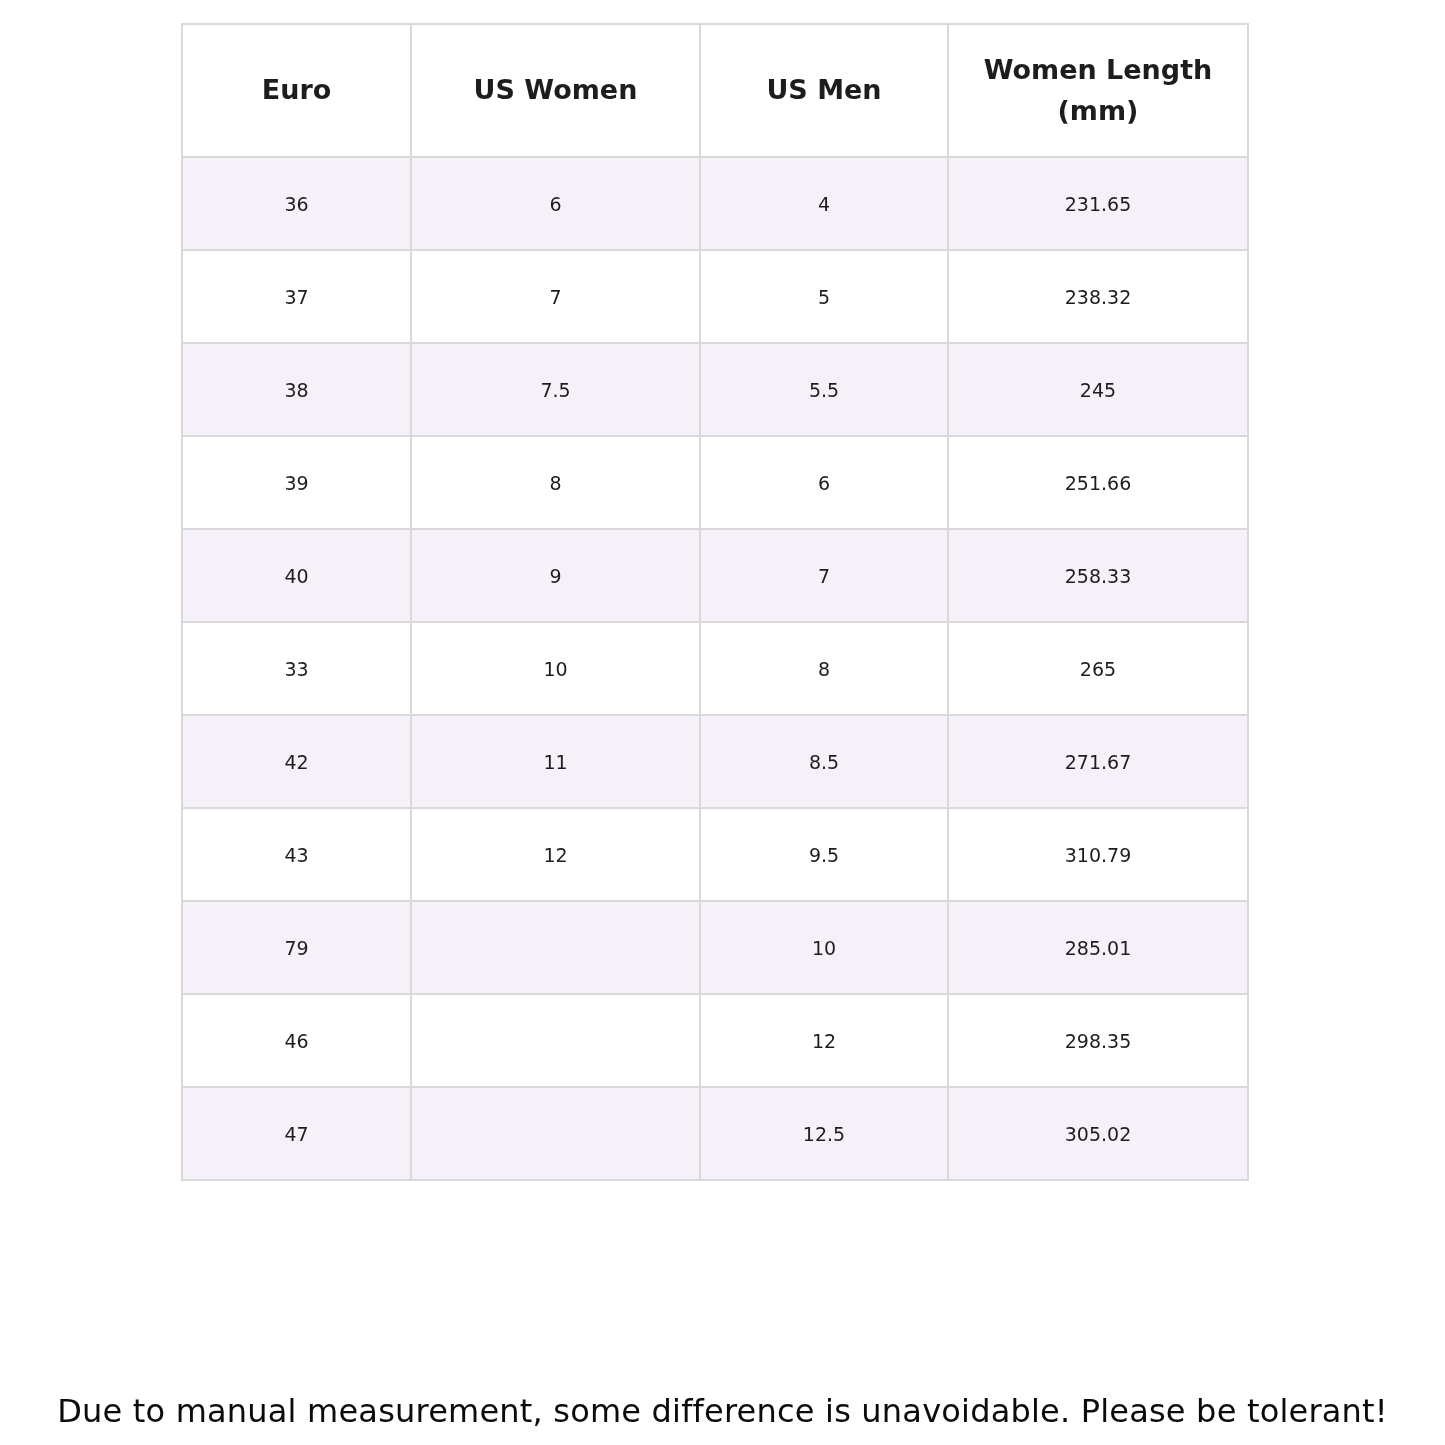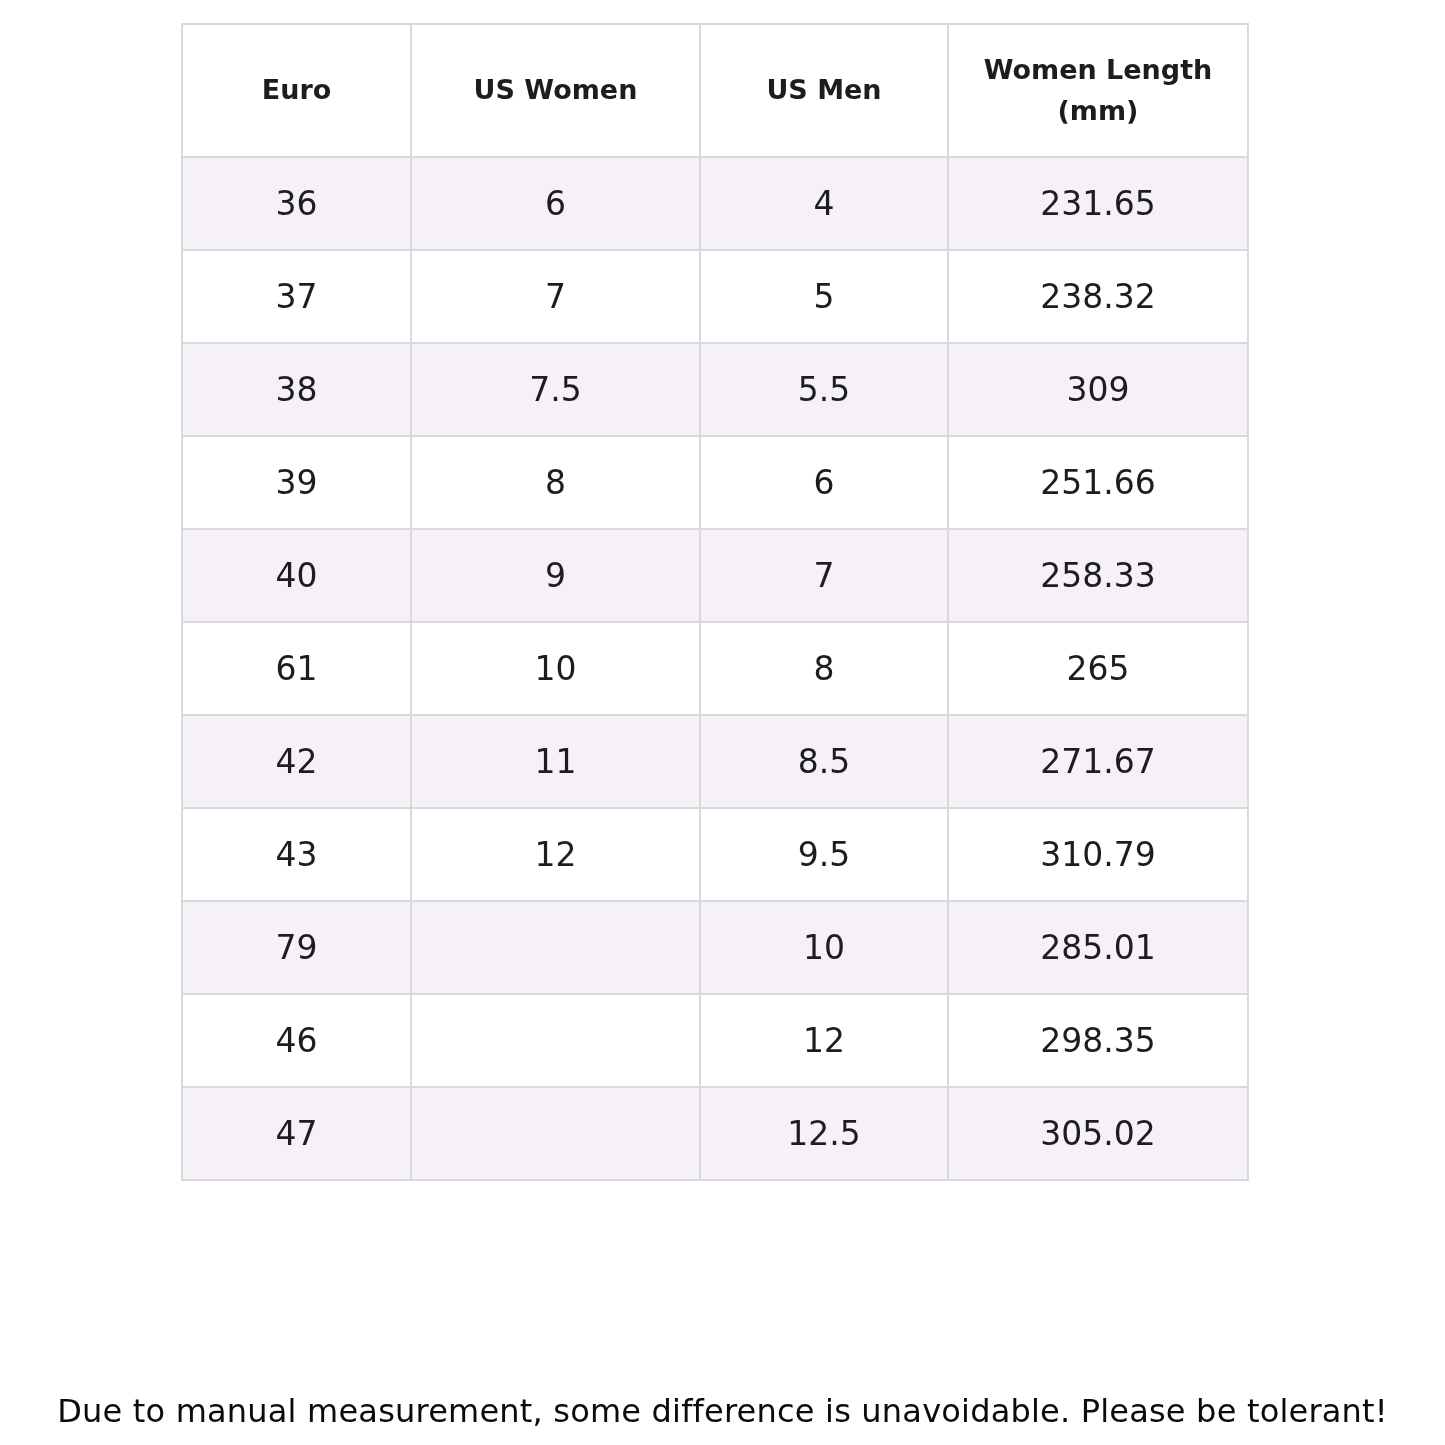--- a/index.html
+++ b/index.html
@@ -30,21 +30,21 @@
   }
   table.size-chart thead th {
     height: 133px;
     font-size: 27px;
     font-weight: 700;
     background: var(--row-base, #ffffff);
     line-height: 1.5;
   }
   table.size-chart tbody td {
     height: 93px;
-    font-size: 33px;
+    font-size: 19px;
     font-weight: 500;
     background: var(--row-base, #ffffff);
   }
   table.size-chart tbody tr:nth-child(odd) td {
     background: var(--row-alt, #f6f1f9);
   }
   .footer-note {
     position: absolute;
     left: 0; right: 0;
     top: 1392px;
@@ -94,36 +94,36 @@
         <tr>
           <td>37</td>
           <td>7</td>
           <td>5</td>
           <td>238.32</td>
         </tr>
         <tr>
           <td>38</td>
           <td>7.5</td>
           <td>5.5</td>
-          <td>309</td>
+          <td>245</td>
         </tr>
         <tr>
           <td>39</td>
           <td>8</td>
           <td>6</td>
           <td>251.66</td>
         </tr>
         <tr>
           <td>40</td>
           <td>9</td>
           <td>7</td>
           <td>258.33</td>
         </tr>
         <tr>
-          <td>61</td>
+          <td>33</td>
           <td>10</td>
           <td>8</td>
           <td>265</td>
         </tr>
         <tr>
           <td>42</td>
           <td>11</td>
           <td>8.5</td>
           <td>271.67</td>
         </tr>

